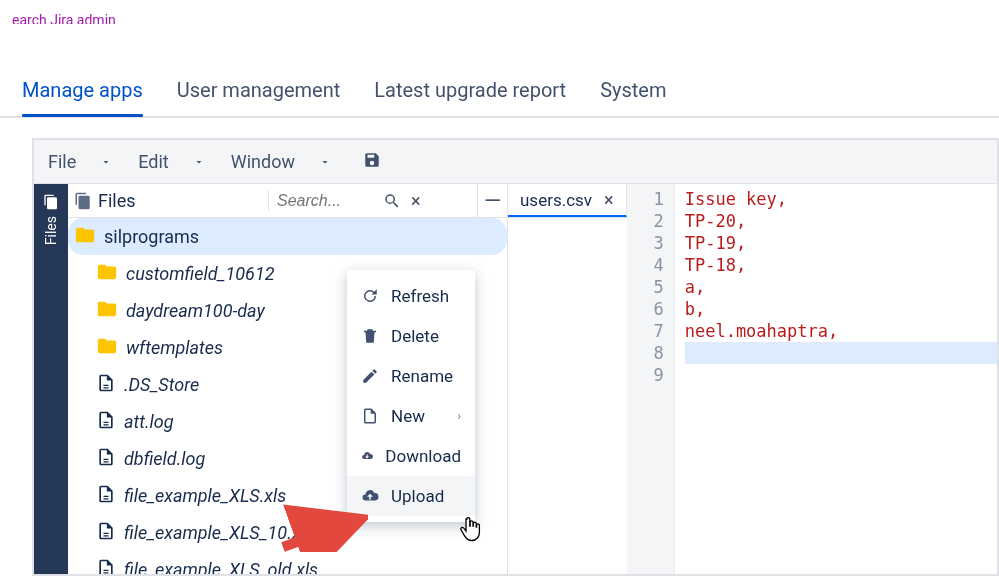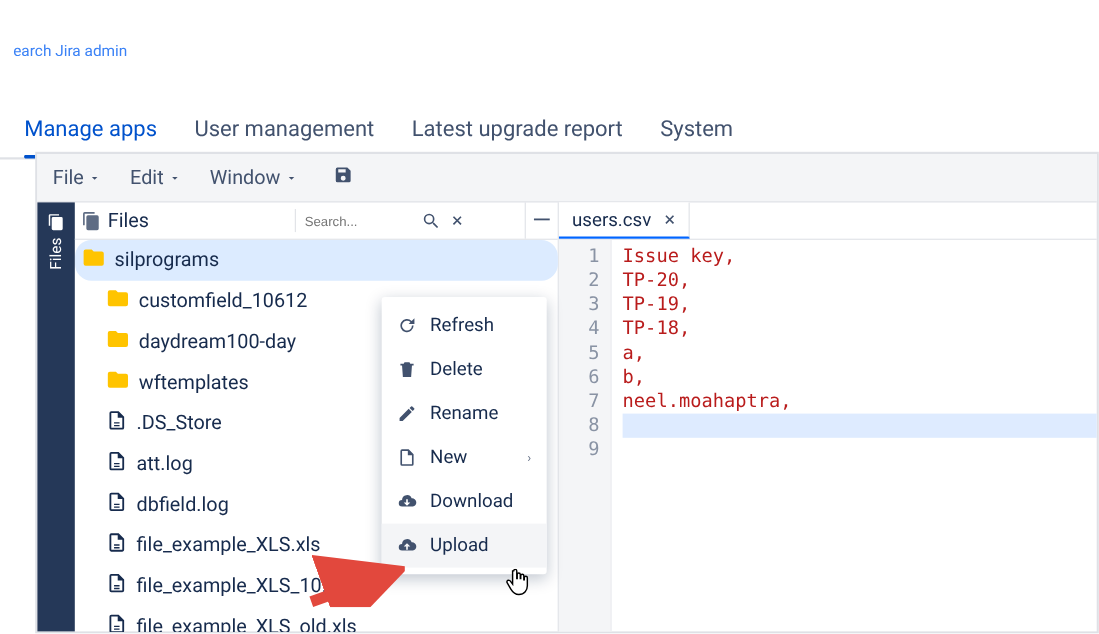--- a/index.html
+++ b/index.html
@@ -7,26 +7,25 @@
     font-family: -apple-system, BlinkMacSystemFont, "Segoe UI", Roboto, sans-serif;
     font-size: 14px;
     color: #172B4D;
     width: 999px;
     height: 576px;
     background: #fff;
     overflow: hidden;
     position: relative;
   }
   .top-text {
-    color: #3b82f6;
+    color: #a21caf;
     font-size: 14px;
     padding: 12px 12px;
     height: 10px;
     overflow: hidden;
-    margin-top: 27px;
   }
 
   
   .nav-tabs {
     display: flex;
     align-items: center;
     border-bottom: 2px solid #DFE1E6;
     padding: 0 22px;
     margin-top: 44px;
     gap: 34px;
@@ -66,21 +65,21 @@
     display: flex;
     align-items: center;
     height: 44px;
     background: #F4F5F7;
     border-bottom: 1px solid #DFE1E6;
     padding: 0 14px;
     gap: 26px;
     font-size: 18px;
     color: #42526E;
   }
-  .toolbar-item { display:flex; align-items:center; gap:4px; cursor:pointer;}
+  .toolbar-item { display:flex; align-items:center; gap:24px; cursor:pointer;}
   .toolbar-item svg { width:12px; height:12px; fill:#42526E;}
   .save-icon svg { width:18px; height:18px; fill:#42526E; }
 
   .main-row {
     display: flex;
     height: calc(100% - 44px);
   }
   .side-rail {
     width: 34px;
     background: #253858;
@@ -122,23 +121,24 @@
   .search-box {
     border-left: 1px solid #DFE1E6;
     display:flex;
     align-items:center;
     padding: 0 8px;
     flex:1;
     gap:6px;
   }
   .search-box input {
     border:none; outline:none;
-    font-size:12px; color:#5E6C84;
+    font-size:16px; color:#5E6C84;
     width: 100px;
     background:transparent;
+    font-style:italic;
   }
   .search-box .sicon { width:18px;height:18px;fill:#42526E; cursor:pointer;}
   .search-box .xicon { font-size:18px; color:#42526E; cursor:pointer; padding:0 4px;}
   .minus-cell {
     width: 30px; border-left:1px solid #DFE1E6;
     display:flex;align-items:center;justify-content:center;
     font-size:22px; color:#42526E; cursor:pointer;
     height:100%;
   }
 
@@ -151,27 +151,27 @@
     height: 37px;
     padding-left: 6px;
     gap:8px;
     cursor:pointer;
     white-space:nowrap;
     border-radius:15px;
   }
   .tree-row.selected { background:#DCEBFF; }
   .tree-row .folder-icon svg { width:22px;height:22px; fill:#FFC400;}
   .tree-row .file-icon svg { width:20px;height:20px; fill:#172B4D;}
-  .indent-1 { padding-left: 28px;}
+  .indent-1 { padding-left: 28px; font-style: italic;}
 
   
   .context-menu {
     position: absolute;
     left: 347px; top: 270px;
-    width: 150px;
+    width: 128px;
     background: #fff;
     box-shadow: 0 4px 14px rgba(9,30,66,0.25);
     border-radius: 3px;
     padding: 6px 0;
     font-size: 17px;
     color:#172B4D;
     z-index: 20;
   }
   .cm-item {
     display:flex; align-items:center;
@@ -196,21 +196,20 @@
     position:absolute;
     left:458px; top:517px;
     z-index:22;
     pointer-events:none;
   }
 
   
   .editor-col {
     flex:1;
     display:flex;
-    flex-direction: column;
   }
   .tab-bar {
     display:flex;
     align-items:center;
     height:34px;
     border-bottom: 1px solid #DFE1E6;
   }
   .editor-tab {
     display:flex; align-items:center;
     padding: 0 12px;

